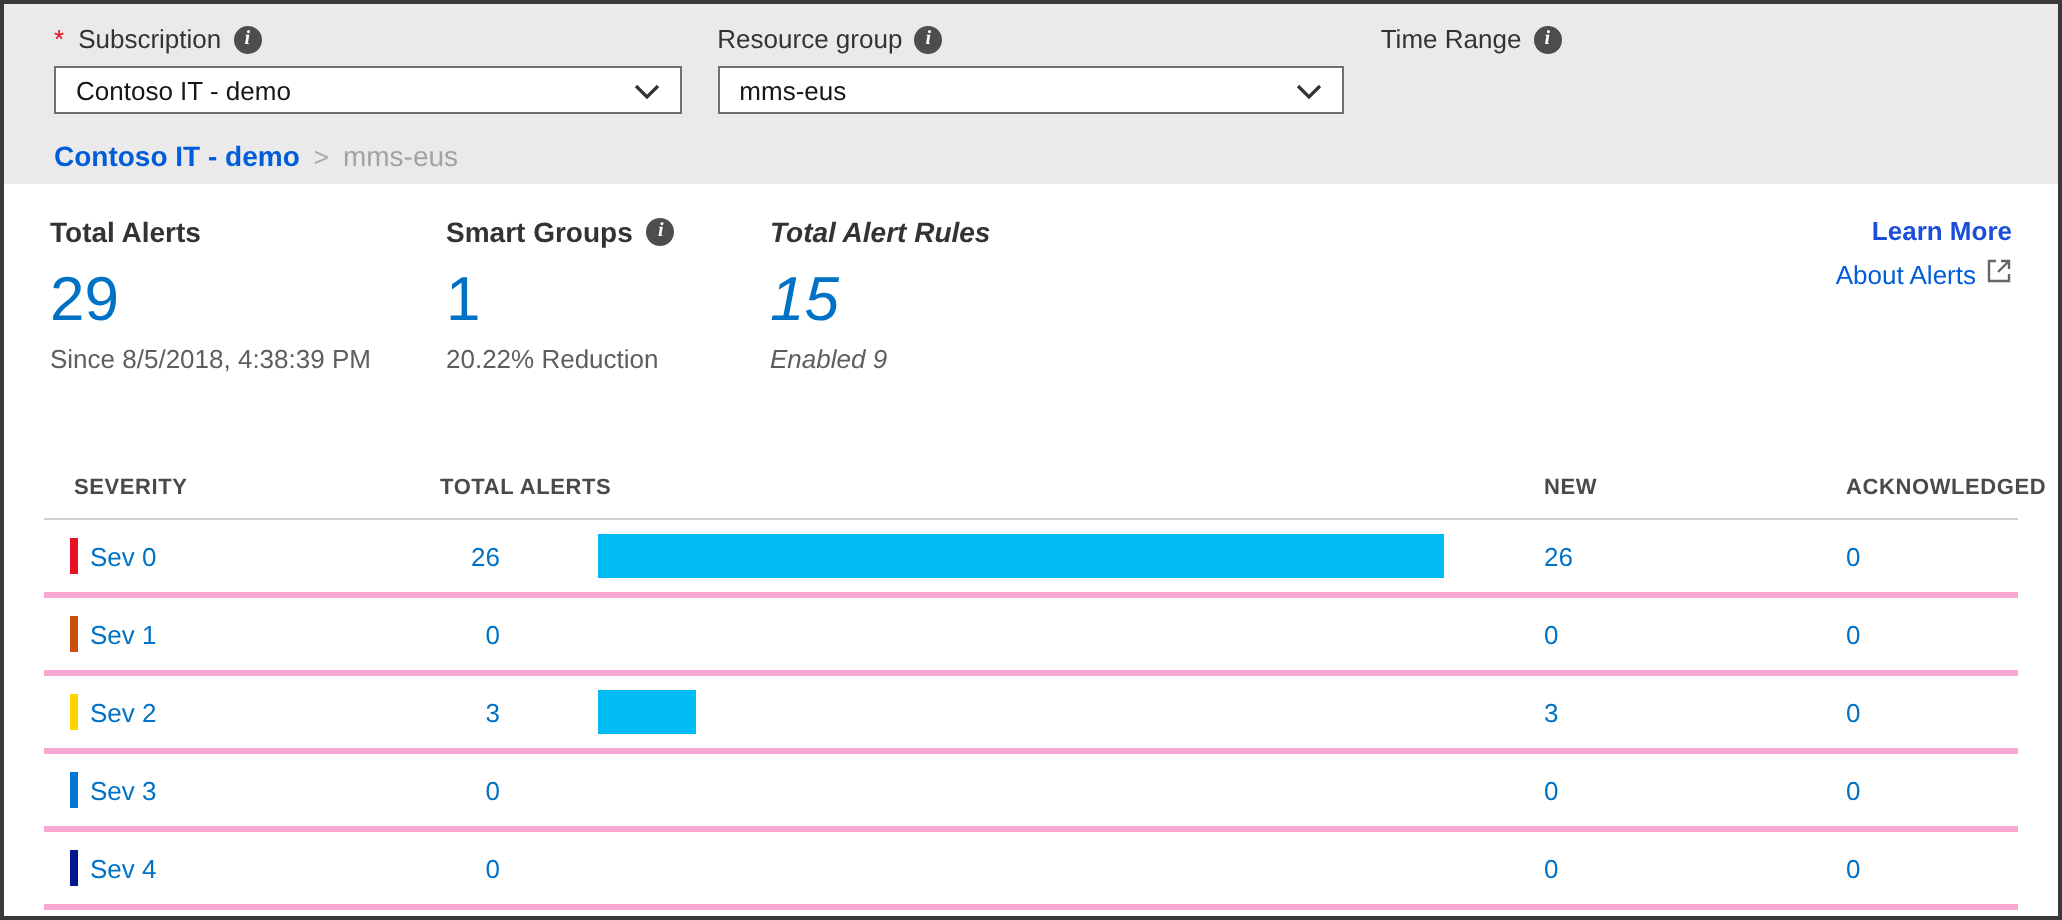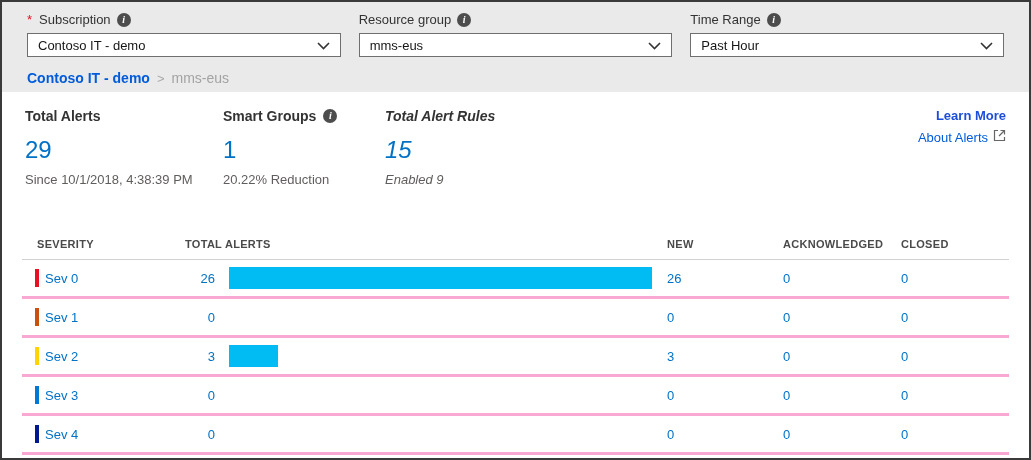--- a/index.html
+++ b/index.html
@@ -35,34 +35,35 @@
   .crumb-link { color:#015cda; font-weight:bold; cursor:pointer; }
   .crumb-sep { color:#a9a9a9; font-size:13px; }
   .crumb-current { color:#a3a3a3; }
   
   .stats-row { display:flex; padding:16px 23px 0 23px; }
   .stat { }
   .stat-1 { width:198px; }
   .stat-2 { width:162px; }
   .stat-3 { width:260px;font-style:italic; }
   .stat-label { font-size:14px; font-weight:bold; color:#333; display:flex; align-items:center; gap:7px; }
-  .stat-value { font-size:24px; color:#0072c6; margin-top:7px; line-height:38px; }
+  .stat-value { font-size:31px; color:#0072c6; margin-top:7px; line-height:38px; }
   .stat-caption { font-size:13px; color:#605e5c; margin-top:3px; }
   .learn-more { margin-left:auto; text-align:right; }
   .learn-title { font-size:13px; font-weight:bold; color:#1d4ed8; }
   .learn-link {
     font-size:13px; color:#015cda; margin-top:6px; cursor:pointer;
     display:inline-flex; align-items:center; gap:5px;justify-content:center;
   }
   
   .table-wrap { margin-top:42px; padding:0 20px; }
   .thead, .trow {
     display:grid;
     grid-template-columns:163px 44px 438px 116px 118px 1fr;
     align-items:center;
+    gap:35px;
   }
   .thead {
     height:31px;
     border-bottom:1px solid #d0d0d0;
     font-size:11px; font-weight:bold; color:#4a4a4a; letter-spacing:0.3px;
   }
   .th-severity { padding-left:15px; }
   .th-total { grid-column:2 / 4; }
   .trow { height:39px; border-bottom:3px solid #f9a8d4; font-size:13px; }
   .cell.sev { padding-left:13px; display:flex; align-items:center; gap:6px; }
@@ -109,46 +110,38 @@
               </svg>
           </span>
         </div>
       </div>
 
       <div class="filter">
         <div class="filter-label">
           <span>Time Range</span>
           <span class="info-icon">i</span>
         </div>
-        <div class="select">
-          <span>Past Hour</span>
-          <span>
-            <svg width="13" height="8" viewBox="0 0 13 8">
-                <path d="M1 1 L6.5 6.5 L12 1" stroke="#333" stroke-width="1.6" fill="none"></path>
-              </svg>
-          </span>
-        </div>
       </div>
 
     </div>
 
     <div class="breadcrumb">
       <span class="crumb-link">Contoso IT - demo</span>
       <span class="crumb-sep">&gt;</span>
       <span class="crumb-current">mms-eus</span>
     </div>
   </div>
 
   <div class="stats-row">
     <div class="stat stat-1">
       <div class="stat-label">
         <span>Total Alerts</span>
       </div>
       <div class="stat-value">29</div>
-      <div class="stat-caption">Since 10/1/2018, 4:38:39 PM</div>
+      <div class="stat-caption">Since 8/5/2018, 4:38:39 PM</div>
     </div>
     <div class="stat stat-2">
       <div class="stat-label">
         <span>Smart Groups</span>
         <span class="info-icon">i</span>
       </div>
       <div class="stat-value">1</div>
       <div class="stat-caption">20.22% Reduction</div>
     </div>
     <div class="stat stat-3">

